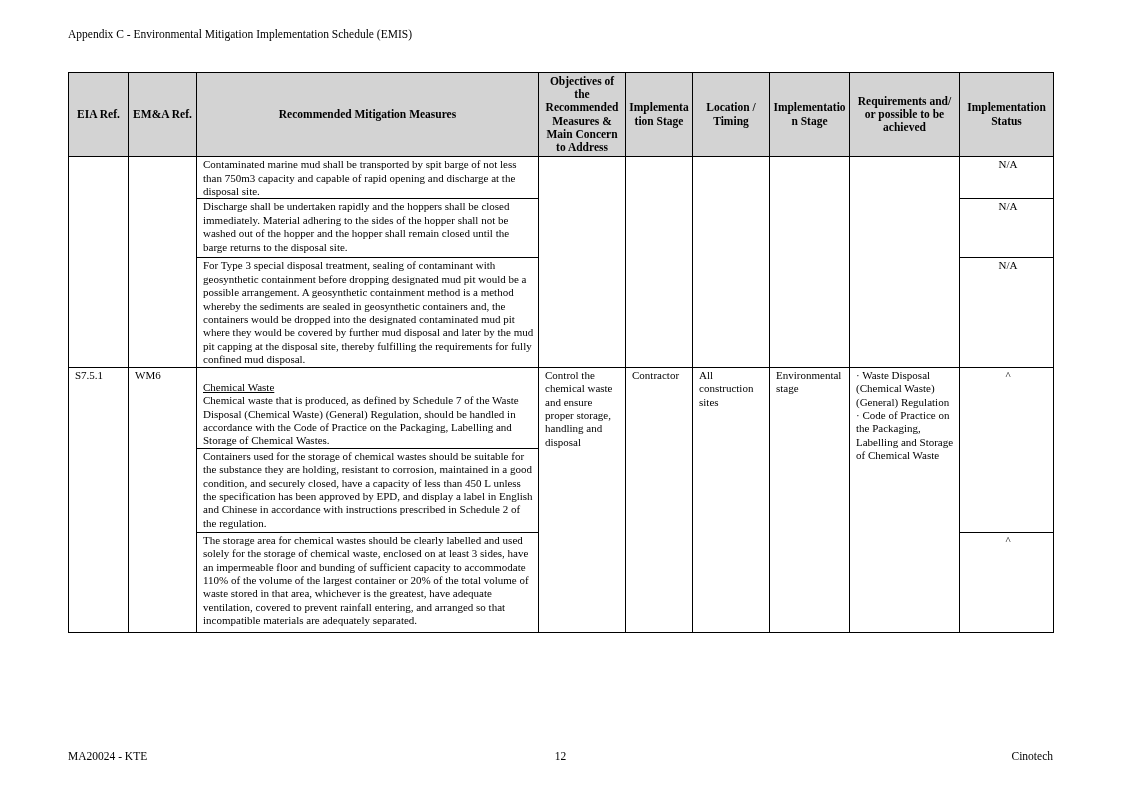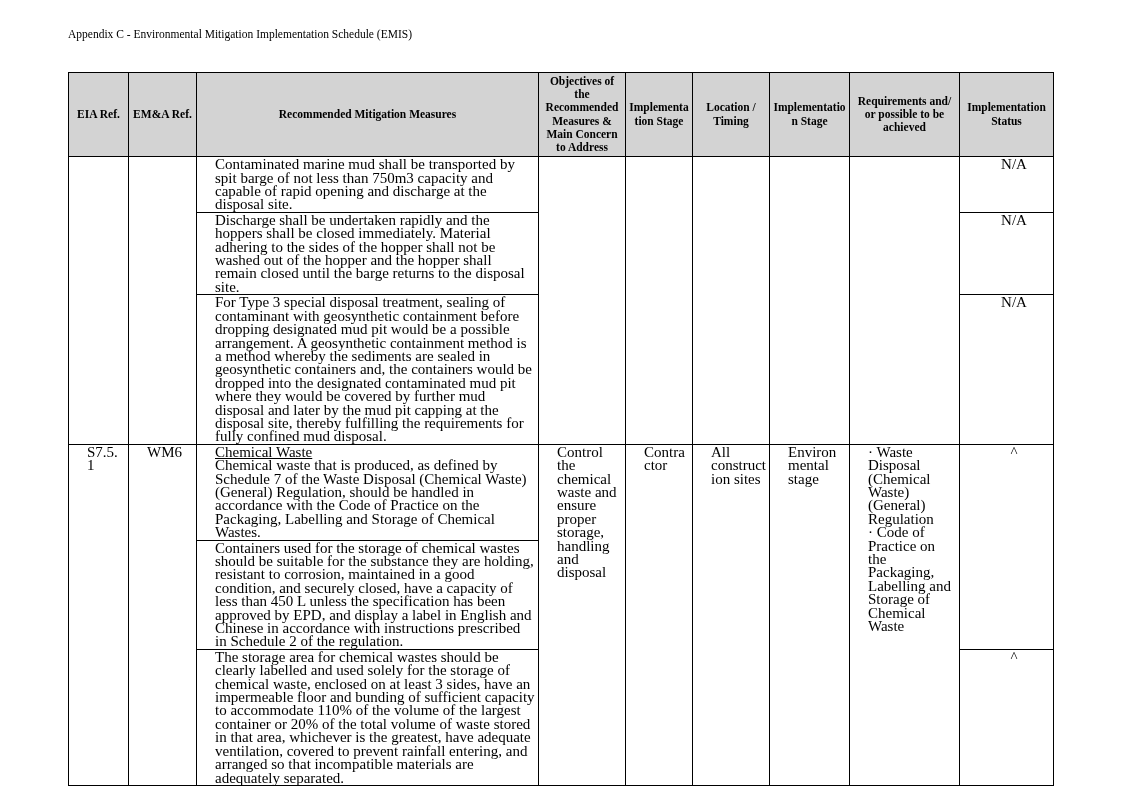--- a/index.html
+++ b/index.html
@@ -22,24 +22,24 @@
   }
   table.emis {
     position: absolute;
     left: 68px; top: 72px;
     width: 986px;
     border-collapse: collapse;
     table-layout: fixed;
   }
   table.emis th, table.emis td {
     border: 1px solid #000000;
-    font-size: 15px;
+    font-size: 11px;
     line-height: 13.4px;
     vertical-align: top;
-    padding: 1px 3px 0 18px;
+    padding: 1px 3px 0 6px;
     overflow: hidden;
     word-wrap: break-word;
   }
   table.emis th {
     background: #d3d3d3;
     font-weight: bold;
     text-align: center;
     vertical-align: middle;
     font-size: 11.5px;
     line-height: 13.2px;
@@ -48,21 +48,21 @@
   }
   tr.hr  { height: 66px; }
   tr.r1  { height: 42px; }
   tr.r2  { height: 59px; }
   tr.r3  { height: 109px; }
   tr.r4  { height: 78px; }
   tr.r5  { height: 84px; }
   tr.r6  { height: 100px; }
   td.center { text-align: left; }
   td.status { text-align: center; }
-  .m-head { text-decoration: underline; }
+  .m-head { text-decoration: underline; margin-top: 12px; }
   .req-item { margin: 0; }
   .doc-footer {
     position: absolute;
     left: 68px; top: 750px;
     width: 985px;
     font-size: 11.5px;
     height: 16px;
   }
   .doc-footer .f-left  { position: absolute; left: 0; top: 0; }
   .doc-footer .f-center{ position: absolute; left: 50%; top: 0; transform: translateX(-50%); }
@@ -142,14 +142,19 @@
       <tr class="r5">
         <td>Containers used for the storage of chemical wastes should be suitable for the substance they are holding, resistant to corrosion, maintained in a good condition, and securely closed, have a capacity of less than 450 L unless the specification has been approved by EPD, and display a label in English and Chinese in accordance with instructions prescribed in Schedule 2 of the regulation.</td>
       </tr>
       <tr class="r6">
         <td>The storage area for chemical wastes should be clearly labelled and used solely for the storage of chemical waste, enclosed on at least 3 sides, have an impermeable floor and bunding of sufficient capacity to accommodate 110% of the volume of the largest container or 20% of the total volume of waste stored in that area, whichever is the greatest, have adequate ventilation, covered to prevent rainfall entering, and arranged so that incompatible materials are adequately separated.</td>
         <td class="status">^</td>
       </tr>
     </tbody>
   </table>
 
+  <div class="doc-footer">
+    <span class="f-left">MA20024 - KTE</span>
+    <span class="f-center">12</span>
+    <span class="f-right">Cinotech</span>
+  </div>
 
 </div>
 
 </body></html>

